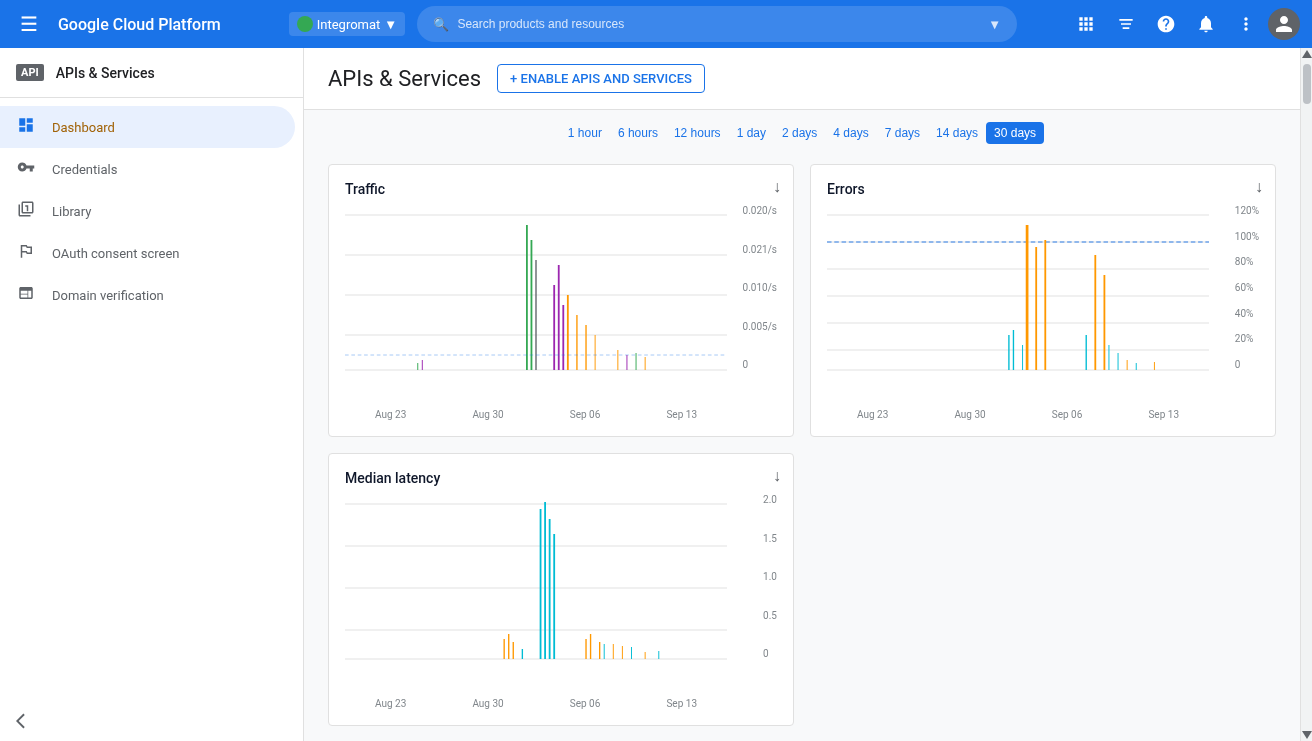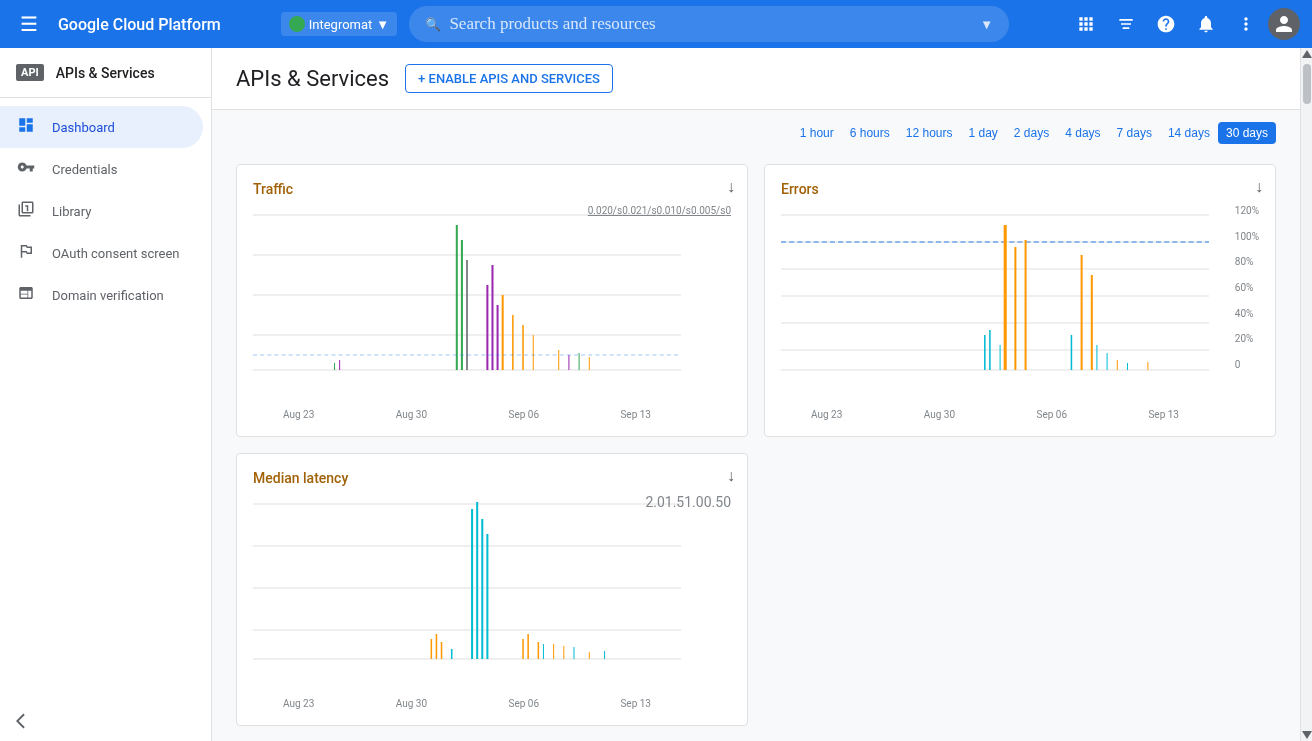--- a/index.html
+++ b/index.html
@@ -4,102 +4,102 @@
   <style>
     * { margin: 0; padding: 0; box-sizing: border-box; }
     body { font-family: 'Google Sans', Roboto, Arial, sans-serif; font-size: 13px; background: #f1f3f4; overflow: hidden; width: 1312px; height: 741px; }
 
     
     .top-nav {
       display: flex; align-items: center; background: #1a73e8; color: white;
       height: 48px; padding: 0 12px; gap: 12px; position: relative; z-index: 10;
     }
     .top-nav .hamburger { cursor: pointer; font-size: 20px; padding: 8px; }
-    .top-nav .brand { font-size: 16px; font-weight: 500; white-space: nowrap; margin-right: 0; }
+    .top-nav .brand { font-size: 16px; font-weight: 500; white-space: nowrap; margin-right: 8px; }
     .top-nav .project-selector {
       display: flex; align-items: center; gap: 4px; background: rgba(255,255,255,0.15);
       border-radius: 4px; padding: 4px 8px; cursor: pointer; font-size: 13px; white-space: nowrap; margin-left: 48px;
     }
     .top-nav .project-selector .dot { width: 16px; height: 16px; background: #34a853; border-radius: 50%; display:inline-block; }
     .search-bar {
       flex: 1; max-width: 600px; display: flex; align-items: center;
       background: rgba(255,255,255,0.15); border-radius: 24px; padding: 0 16px; height: 36px;
     }
     .search-bar input {
-      background: transparent; border: none; outline: none; color: white; font-size: 17px; flex: 1; font-family: Liberation Serif, serif;
+      background: transparent; border: none; outline: none; color: white; font-size: 12px; flex: 1;
     }
     .search-bar input::placeholder { color: rgba(255,255,255,0.8); }
     .search-bar .search-icon { color: rgba(255,255,255,0.8); margin-right: 8px; }
     .search-expand { color: rgba(255,255,255,0.8); margin-left: 4px; cursor: pointer; }
     .nav-icons { display: flex; align-items: center; gap: 4px; margin-left: auto; }
     .nav-icon { width: 36px; height: 36px; display: flex; align-items: center; justify-content: center; cursor: pointer; border-radius: 50%; color: white; font-size: 18px; }
     .avatar { width: 32px; height: 32px; border-radius: 50%; background: #5f6368; display: flex; align-items: center; justify-content: center; color: white; font-size: 14px; cursor: pointer; }
 
     
     .main-layout { display: flex; height: calc(741px - 48px); }
 
     
     .sidebar {
-      width: 212px; background: white; display: flex; flex-direction: column;
+      width: 304px; background: white; display: flex; flex-direction: column;
       border-right: 1px solid #e0e0e0; overflow-y: auto; flex-shrink: 0;
     }
     .sidebar-header {
       display: flex; align-items: center; gap: 12px; padding: 16px;
       border-bottom: 1px solid #e0e0e0;
     }
     .sidebar-header .api-badge {
       background: #5f6368; color: white; font-size: 11px; font-weight: 700;
       padding: 2px 5px; border-radius: 2px;
     }
     .sidebar-header .api-title { font-size: 14px; color: #202124; font-weight: 500; }
     .sidebar-nav { padding: 8px 0; }
     .sidebar-item {
       display: flex; align-items: center; gap: 16px; padding: 10px 16px;
       cursor: pointer; color: #5f6368; font-size: 13px; border-radius: 0 24px 24px 0; margin-right: 8px;
     }
     .sidebar-item.active { background: #e8f0fe; color: #1a73e8; }
     .sidebar-item.active .sidebar-icon { color: #1a73e8; }
     .sidebar-item .sidebar-label { color: inherit; }
-    .sidebar-item.active .sidebar-label { color: #1d4ed8; }
+    .sidebar-item.active .sidebar-label { color: #a16207; }
     .sidebar-item:not(.active) .sidebar-label { color: #5f6368; }
     .sidebar-icon { font-size: 18px; width: 20px; text-align: center; }
 
     
     .content { flex: 1; overflow-y: auto; overflow-x: hidden; background: #f8f9fa; }
 
     
     .page-header {
       display: flex; align-items: center; gap: 16px; padding: 16px 24px;
       background: white; border-bottom: 1px solid #e0e0e0;
     }
     .page-title { font-size: 22px; color: #202124; font-weight: 400; }
     .enable-btn {
       display: flex; align-items: center; gap: 4px; color: #1a73e8;
       font-size: 13px; font-weight: 500; cursor: pointer; text-decoration: none;
       padding: 6px 12px; border: 1px solid #1a73e8; border-radius: 4px;
     }
 
     
     .time-range-bar {
-      display: flex; align-items: center; justify-content: flex-end;
+      display: flex; align-items: center; justify-content: center;
       padding: 12px 24px 4px; gap: 0;
     }
     .time-btn {
       padding: 4px 8px; font-size: 12px; color: #1a73e8; cursor: pointer;
       border-radius: 4px; background: transparent; border: none;
     }
     .time-btn.active { background: #1a73e8; color: white; border-radius: 4px; }
 
     
     .charts-grid { display: grid; grid-template-columns: 1fr 1fr; gap: 16px; padding: 16px 24px; }
     .chart-card {
       background: white; border: 1px solid #e0e0e0; border-radius: 4px; padding: 16px;
       position: relative;
     }
-    .chart-title { font-size: 14px; color: #a16207; font-weight: 500; margin-bottom: 8px; }
+    .chart-title { font-size: 14px; color: #0f172a; font-weight: 500; margin-bottom: 8px; }
     .chart-download {
       position: absolute; top: 12px; right: 12px; cursor: pointer; color: #5f6368; font-size: 16px;
     }
 
     
     .chart-area { position: relative; }
     .x-axis-labels { display: flex; justify-content: space-between; padding: 0 30px 0 30px; margin-top: 4px; gap: 40px; }
   </style>
 </head>
 <body>
@@ -265,21 +265,21 @@
 
             <line x1="300" y1="165" x2="300" y2="145" stroke="#ff9800" stroke-width="1"></line>
             <line x1="310" y1="165" x2="310" y2="150" stroke="#9c27b0" stroke-width="1"></line>
             <line x1="320" y1="165" x2="320" y2="148" stroke="#34a853" stroke-width="1"></line>
             <line x1="330" y1="165" x2="330" y2="152" stroke="#ff9800" stroke-width="1"></line>
 
             <line x1="80" y1="165" x2="80" y2="158" stroke="#34a853" stroke-width="1"></line>
             <line x1="85" y1="165" x2="85" y2="155" stroke="#9c27b0" stroke-width="1"></line>
           </svg>
           
-          <div style="position:absolute; right:-50px; top:0; height:165px; display:flex; flex-direction:row; justify-content:space-between; font-size:10px; color:#80868b;text-decoration:underline;">
+          <div style="position:absolute; right:-50px; top:0; height:165px; display:flex; flex-direction:column; justify-content:space-between; font-size:10px; color:#80868b;">
             <span>0.020/s</span>
             <span>0.021/s</span>
             <span>0.010/s</span>
             <span>0.005/s</span>
             <span>0</span>
           </div>
         </div>
         <div class="x-axis-labels" style="display:flex; justify-content:space-between; font-size:10px; color:#80868b; margin-top:4px; margin-right:50px;">
           <span>Aug 23</span>
           <span>Aug 30</span>
@@ -371,21 +371,21 @@
             <line x1="280" y1="165" x2="280" y2="148" stroke="#ff9800" stroke-width="1.5"></line>
             <line x1="285" y1="165" x2="285" y2="150" stroke="#00bcd4" stroke-width="1"></line>
             <line x1="295" y1="165" x2="295" y2="150" stroke="#ff9800" stroke-width="1"></line>
             <line x1="305" y1="165" x2="305" y2="152" stroke="#ff9800" stroke-width="1"></line>
             <line x1="315" y1="165" x2="315" y2="153" stroke="#00bcd4" stroke-width="1"></line>
 
             <line x1="330" y1="165" x2="330" y2="158" stroke="#ff9800" stroke-width="1"></line>
             <line x1="345" y1="165" x2="345" y2="157" stroke="#00bcd4" stroke-width="1"></line>
           </svg>
           
-          <div style="position:absolute; right:-50px; top:0; height:165px; display:flex; flex-direction:row; justify-content:space-between; font-size:14px; color:#80868b;">
+          <div style="position:absolute; right:-50px; top:0; height:165px; display:flex; flex-direction:column; justify-content:space-between; font-size:10px; color:#80868b;">
             <span>2.0</span>
             <span>1.5</span>
             <span>1.0</span>
             <span>0.5</span>
             <span>0</span>
           </div>
         </div>
         <div class="x-axis-labels" style="display:flex; justify-content:space-between; font-size:10px; color:#80868b; margin-top:4px; margin-right:50px;">
           <span>Aug 23</span>
           <span>Aug 30</span>

